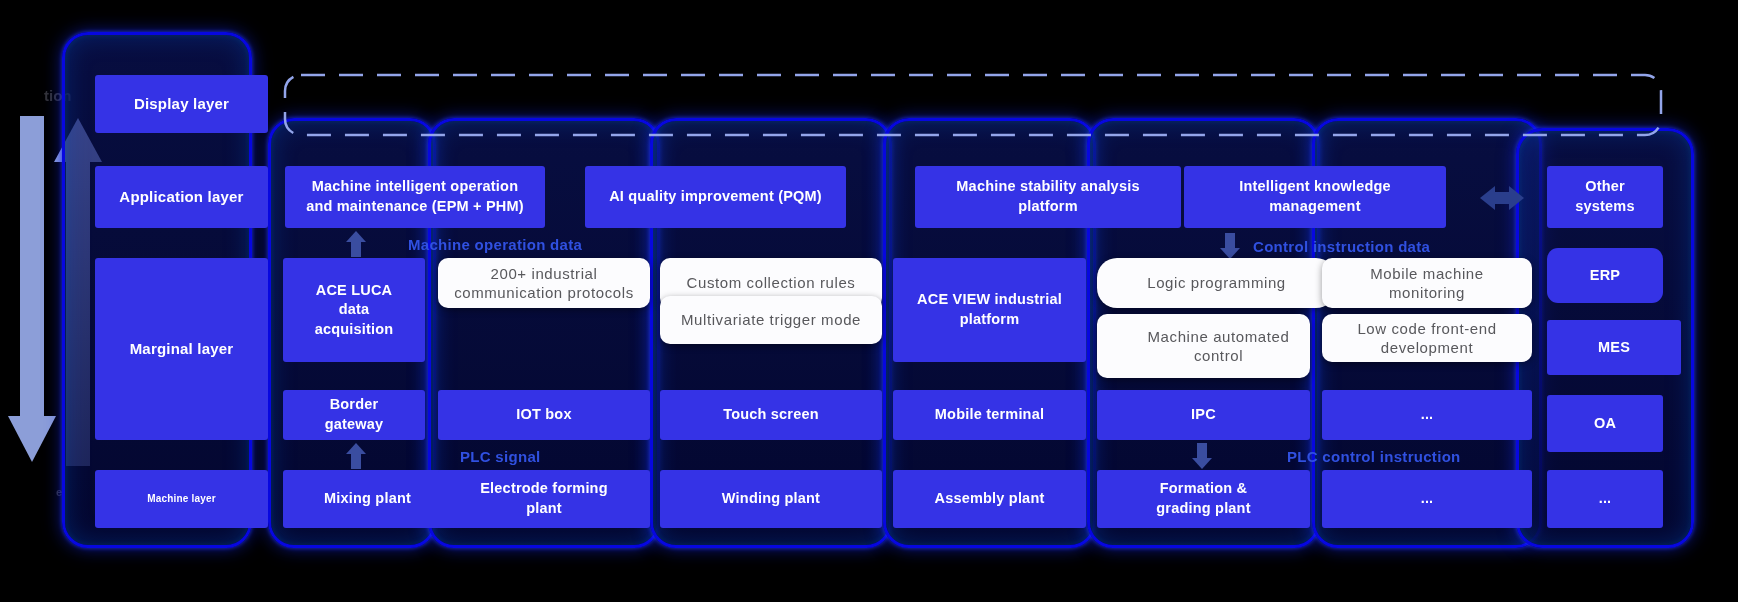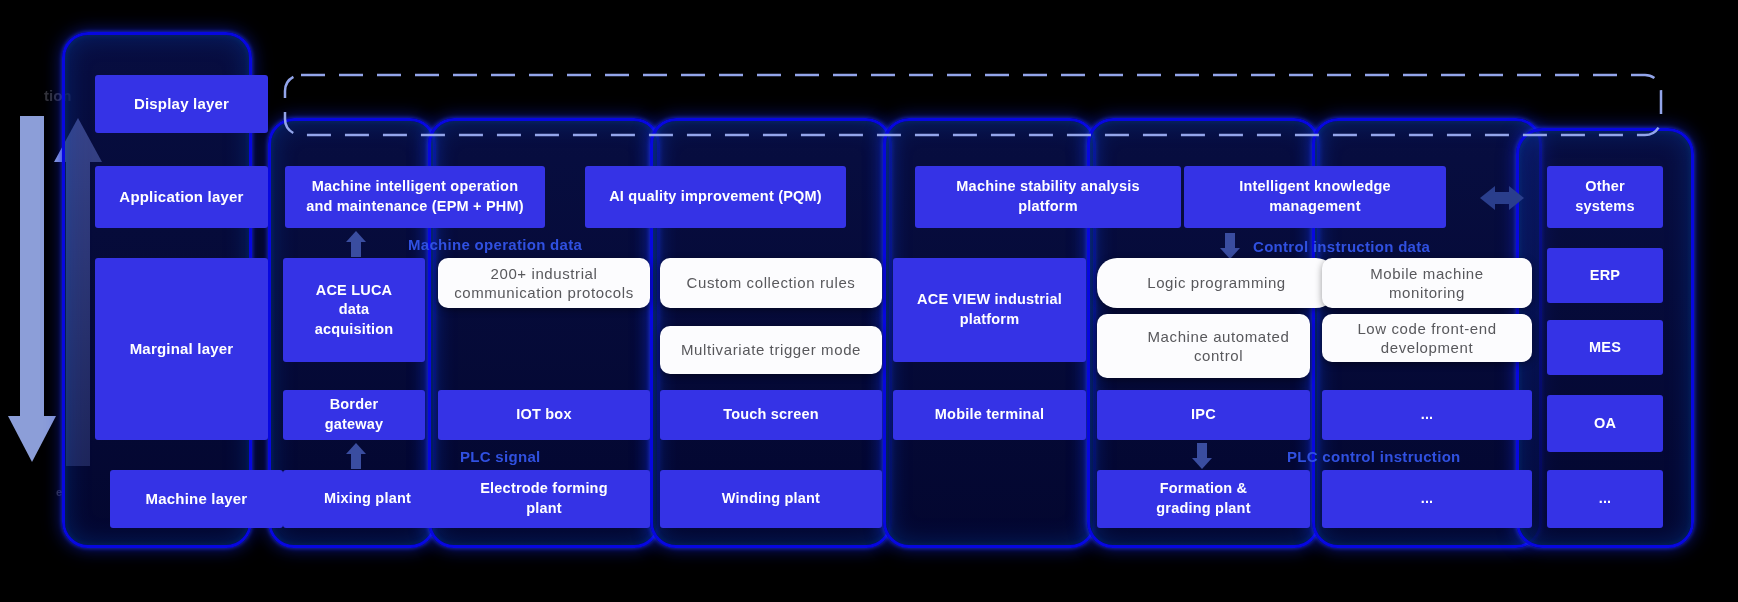--- a/index.html
+++ b/index.html
@@ -58,21 +58,21 @@
   <div class="container" style="left:1312px;top:118px;width:230px;height:430px;"></div>
   <div class="container" style="left:1516px;top:128px;width:178px;height:420px;"></div>
 
   <svg style="position:absolute;left:283px;top:73px;" width="1380" height="64" viewBox="0 0 1380 64">
     <rect x="2" y="2" width="1376" height="60" rx="16" fill="none" stroke="#93a5ea" stroke-width="2.5" stroke-dasharray="24 14"></rect>
   </svg>
 
   <div class="bluebox" style="left:95px;top:75px;width:173px;height:58px;font-size:15px;">Display layer</div>
   <div class="bluebox" style="left:95px;top:166px;width:173px;height:62px;font-size:15px;">Application layer</div>
   <div class="bluebox" style="left:95px;top:258px;width:173px;height:182px;font-size:15px;">Marginal layer</div>
-  <div class="bluebox" style="left:110px;top:470px;width:173px;height:58px;font-size:15px;">Machine layer</div>
+  <div class="bluebox" style="left:95px;top:470px;width:173px;height:58px;font-size:10px;">Machine layer</div>
 
   <div class="bluebox" style="left:285px;top:166px;width:260px;height:62px;">Machine intelligent operation and maintenance (EPM + PHM)</div>
   <div class="bluebox" style="left:585px;top:166px;width:261px;height:62px;">AI quality improvement (PQM)</div>
   <div class="bluebox" style="left:881px;top:166px;width:266px;height:62px;margin-left:34px;">Machine stability analysis platform</div>
   <div class="bluebox" style="left:1184px;top:166px;width:262px;height:62px;">Intelligent knowledge management</div>
 
   <svg style="position:absolute;left:1480px;top:182px;" width="44" height="32" viewBox="0 0 44 32">
     <g fill="#2a3e8c">
       <polygon points="0,16 15,4 15,28"></polygon>
       <rect x="13" y="10" width="18" height="12"></rect>
@@ -91,21 +91,21 @@
     <g fill="#3a4da0">
         <rect x="5" y="0" width="10" height="16"></rect>
         <polygon points="10,26 20,15 0,15"></polygon>
       </g>
   </svg>
   <div class="flowlabel" style="left:1253px;top:238px;">Control instruction data</div>
 
   <div class="bluebox" style="left:283px;top:258px;width:142px;height:104px;">ACE LUCA data acquisition</div>
   <div class="whitebox" style="left:438px;top:258px;width:212px;height:50px;">200+ industrial communication protocols</div>
   <div class="whitebox" style="left:660px;top:258px;width:222px;height:50px;">Custom collection rules</div>
-  <div class="whitebox" style="left:660px;top:326px;width:222px;height:48px;">Multivariate trigger mode</div>
+  <div class="whitebox" style="left:660px;top:296px;width:222px;height:48px;">Multivariate trigger mode</div>
   <div class="bluebox" style="left:893px;top:258px;width:193px;height:104px;">ACE VIEW industrial platform</div>
   <div class="whitebox" style="left:1097px;top:258px;width:239px;height:50px;border-radius:20px;">Logic programming</div>
   <div class="whitebox" style="left:1097px;top:314px;width:213px;height:64px;padding-left:40px;">Machine automated control</div>
   <div class="whitebox" style="left:1322px;top:258px;width:210px;height:50px;">Mobile machine monitoring</div>
   <div class="whitebox" style="left:1322px;top:314px;width:210px;height:48px;">Low code front-end development</div>
 
   <div class="bluebox" style="left:283px;top:390px;width:142px;height:50px;">Border gateway</div>
   <div class="bluebox" style="left:438px;top:390px;width:212px;height:50px;">IOT box</div>
   <div class="bluebox" style="left:660px;top:390px;width:222px;height:50px;">Touch screen</div>
   <div class="bluebox" style="left:893px;top:390px;width:193px;height:50px;">Mobile terminal</div>
@@ -123,22 +123,23 @@
     <g fill="#3a4da0">
         <rect x="5" y="0" width="10" height="16"></rect>
         <polygon points="10,26 20,15 0,15"></polygon>
       </g>
   </svg>
   <div class="flowlabel" style="left:1287px;top:448px;">PLC control instruction</div>
 
   <div class="bluebox" style="left:283px;top:470px;width:169px;height:58px;">Mixing plant</div>
   <div class="bluebox" style="left:438px;top:470px;width:212px;height:58px;padding:3px 40px;">Electrode forming plant</div>
   <div class="bluebox" style="left:660px;top:470px;width:222px;height:58px;">Winding plant</div>
+  <div class="bluebox" style="left:893px;top:470px;width:193px;height:58px;">Assembly plant</div>
   <div class="bluebox" style="left:1097px;top:470px;width:213px;height:58px;padding:3px 40px;">Formation &amp; grading plant</div>
   <div class="bluebox" style="left:1322px;top:470px;width:210px;height:58px;">...</div>
 
   <div class="bluebox" style="left:1547px;top:166px;width:116px;height:62px;">Other systems</div>
-  <div class="bluebox" style="left:1547px;top:248px;width:116px;height:55px;">ERP</div>
-  <div class="bluebox" style="left:1547px;top:320px;width:116px;height:55px;">MES</div>
+  <div class="bluebox" style="left:1547px;top:248px;width:116px;height:55px;border-radius:11px;">ERP</div>
+  <div class="bluebox" style="left:1547px;top:320px;width:134px;height:55px;">MES</div>
   <div class="bluebox" style="left:1547px;top:395px;width:116px;height:57px;">OA</div>
   <div class="bluebox" style="left:1547px;top:470px;width:116px;height:58px;">...</div>
 
 </div>
 
 </body></html>

